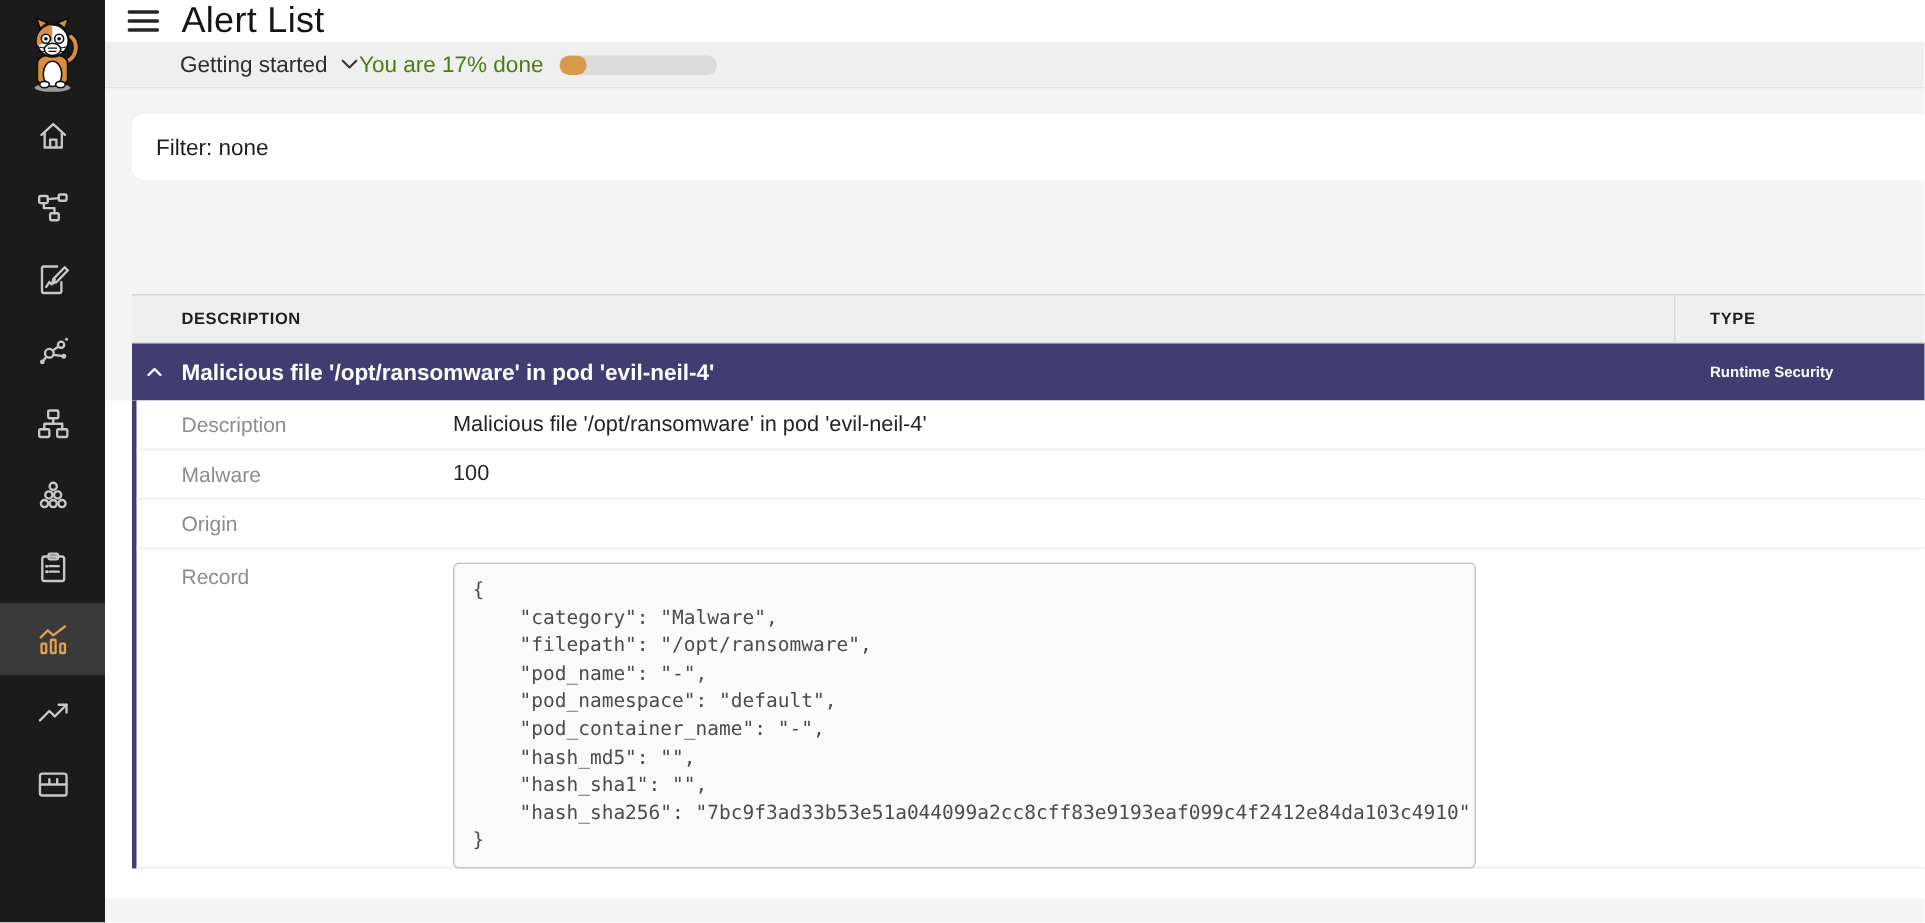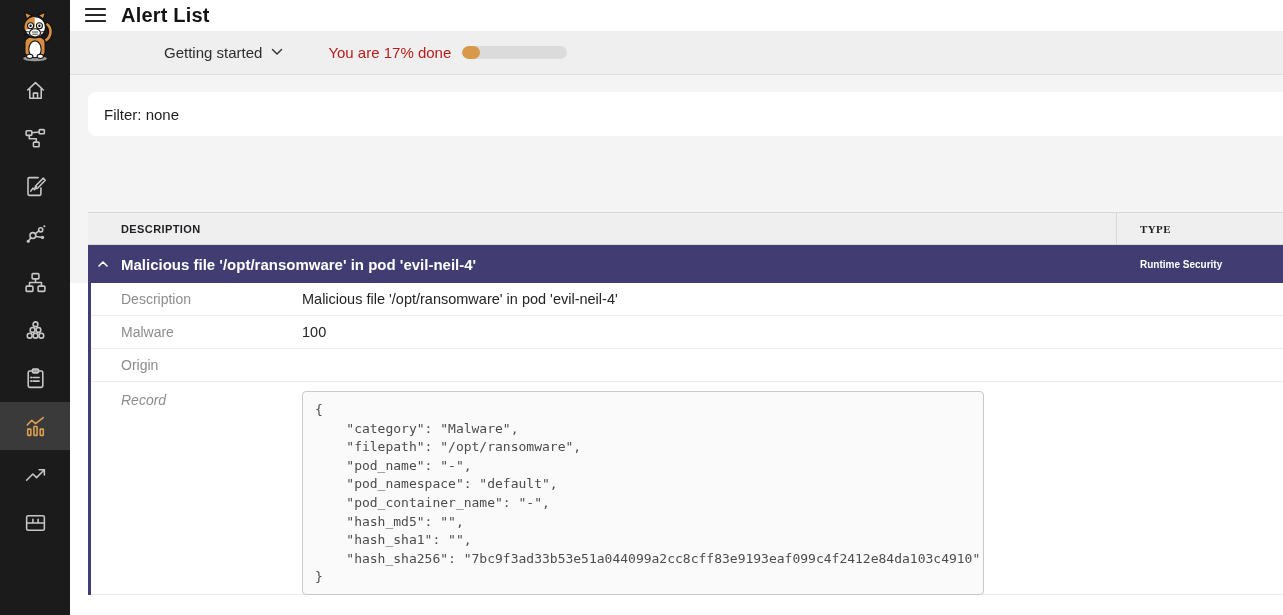--- a/index.html
+++ b/index.html
@@ -14,54 +14,54 @@
   .nav-item svg { width:25px; height:25px; stroke:#c7c7c7; fill:none; stroke-width:1.5;
                   stroke-linecap:round; stroke-linejoin:round; }
   .nav-item svg .fl { fill:#c7c7c7; stroke:none; }
   .nav-item.active { background:#3a3a3a; }
   .nav-item.active svg { stroke:#dfa050; }
 
   
   .main { flex:1; min-width:0; display:flex; flex-direction:column; }
   .topbar { height:36px; background:#fff; display:flex; align-items:center; padding-left:15px; gap:15px; }
   .hamburger { background:none; border:none; cursor:pointer; display:flex; align-items:center; }
-  .page-title { font-size:20px; font-weight:700; color:#141414; letter-spacing:0.2px; }
+  .page-title { font-size:24px; font-weight:400; color:#141414; letter-spacing:0.2px; }
 
   .onboarding-bar { height:52px; background:#f0efef; border-bottom:1px solid #e2e0e0;
                     display:flex; align-items:center; padding-left:50px; }
-  .gs-dropdown { display:flex; align-items:center; gap:9px; font-size:15px; color:#2e2e2e; cursor:pointer;margin-left:44px; }
-  .progress-text { margin-left:45px; font-size:15px; color:#b91c1c; }
+  .gs-dropdown { display:flex; align-items:center; gap:9px; font-size:15px; color:#2e2e2e; cursor:pointer; }
+  .progress-text { font-size:15px; color:#4d7c0f; }
   .progress-track { margin-left:11px; width:105px; height:13px; border-radius:7px; background:#dcdbdb; overflow:hidden; }
   .progress-fill { height:100%; border-radius:7px; background:#d9994b; }
 
-  .content { flex:1; background:#f4f4f4; padding:17px 0 0 18px; }
+  .content { flex:1; background:#f4f4f4; padding:17px 0 16px 18px; }
   .filter-bar { width:calc(100% + 20px); height:44px; background:#fff; border-radius:8px;
                 display:flex; align-items:center; padding-left:16px; font-size:15px; color:#1e1e1e; cursor:pointer; }
 
   .table-wrap { margin-top:76px; }
   .thead { display:flex; width:1420px; height:33px; background:#f0efef;
            border-top:1px solid #d8d8d8; border-bottom:1px solid #d8d8d8; }
   .th { display:flex; align-items:center; font-size:11px; font-weight:700;
         color:#1f1f23; letter-spacing:0.4px; }
   .th-desc { width:1029px; padding-left:33px; border-right:1px solid #d8d8d8; }
-  .th-type { padding-left:23px;font-family:Liberation Serif, serif; }
+  .th-type { padding-left:23px; }
 
   .alert-row { display:flex; width:1420px; height:38px; background:#413d72;
                align-items:center; color:#fff; cursor:pointer; }
   .ar-desc { width:1029px; display:flex; align-items:center; gap:11px; padding-left:8px;
              font-size:15px; font-weight:600; }
   .ar-type { padding-left:23px; font-size:10px; font-weight:600; }
 
   .detail-strip { background:#fff; margin-left:-18px; padding-left:18px; width:1438px; padding-bottom:20px; }
   .detail-panel { border-left:3px solid #413d72; }
   .detail-row { display:flex; align-items:center; min-height:33px; border-bottom:1px solid #ebebeb; }
   .d-label { width:211px; padding-left:30px; font-size:14px; color:#8d8d8d; }
   .d-value { font-size:14.5px; color:#242424; }
   .record-row { align-items:flex-start; height:213px; }
-  .record-row .d-label { padding-top:10px;font-style:italic; }
+  .record-row .d-label { padding-top:10px; }
   .code-block { margin-top:9px; width:682px; height:204px; background:#fafafa;
                 border:1px solid #c9c9c9; border-radius:4px; padding:9px 12px;
                 font-family:"DejaVu Sans Mono", monospace; font-size:13px; line-height:18.6px;
                 color:#4c4c4c; white-space:pre; overflow:hidden; }
 </style>
 </head>
 <body>
 
 <div class="app">
 

